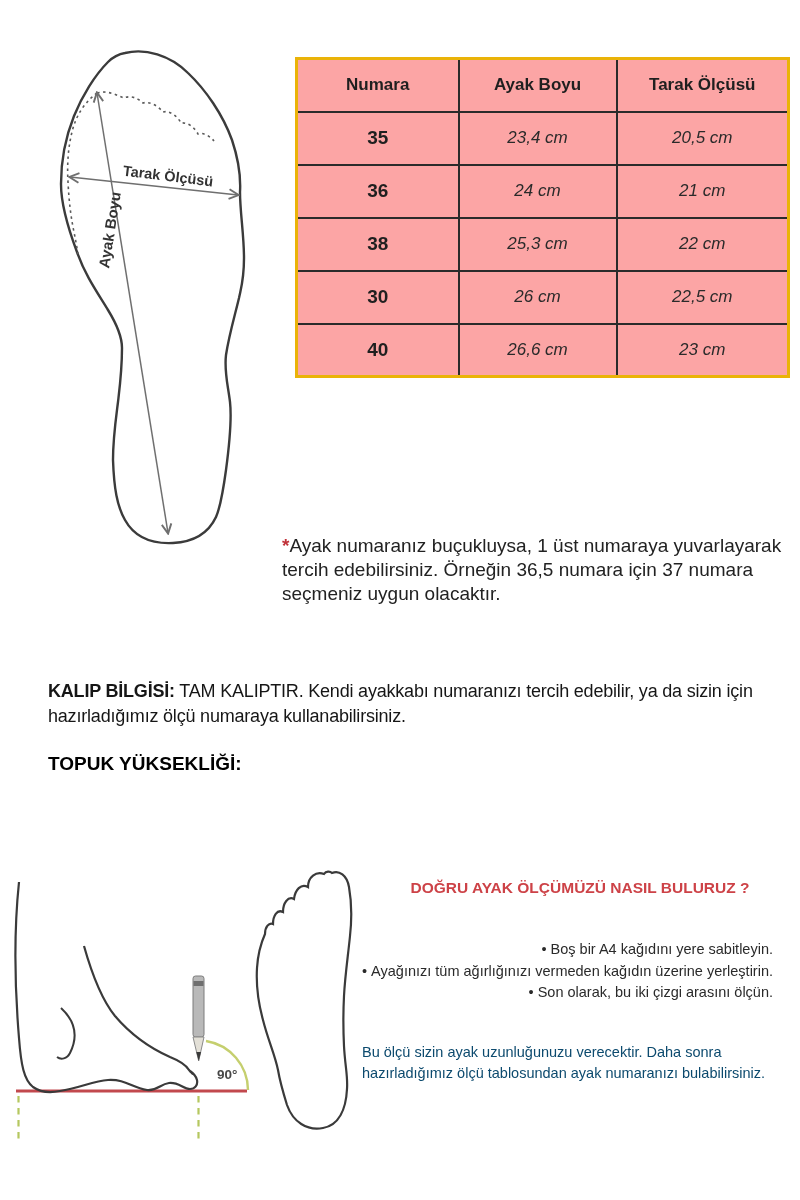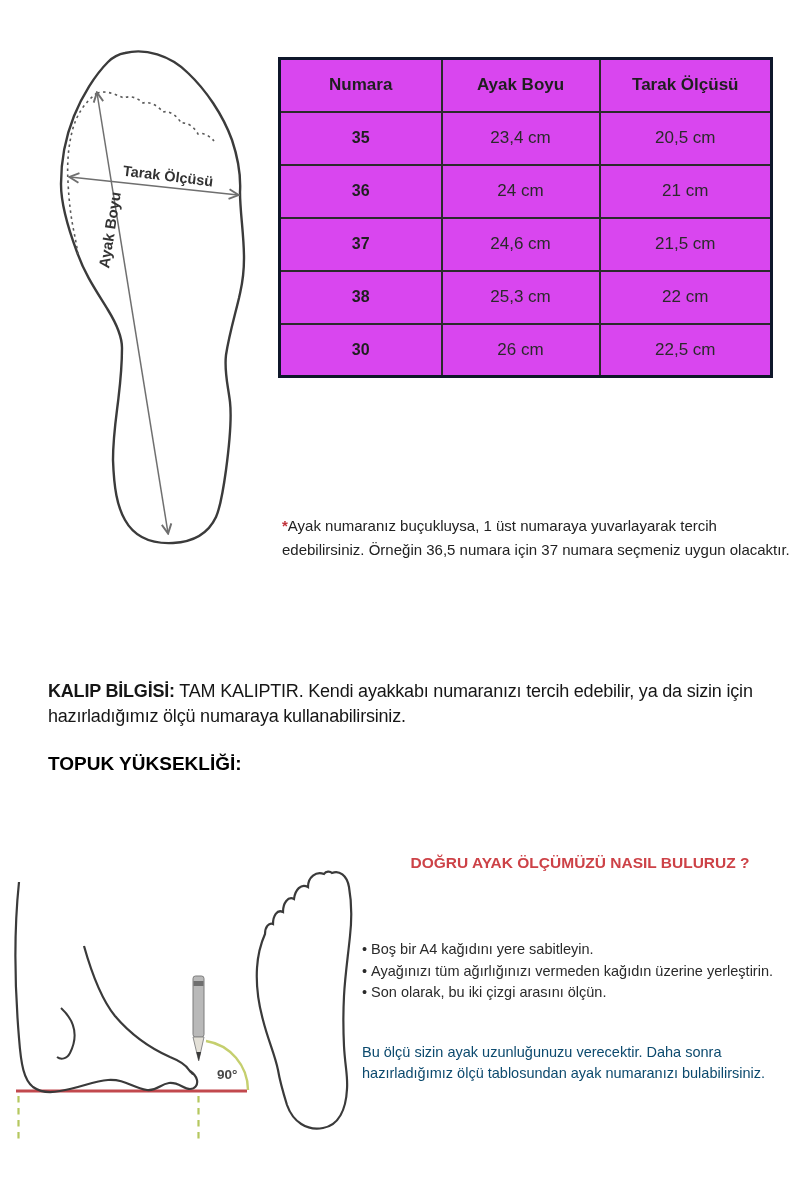--- a/index.html
+++ b/index.html
@@ -5,49 +5,49 @@
   * { margin:0; padding:0; box-sizing:border-box; }
   html,body { background:#ffffff; }
   body {
     width:800px; height:1200px; position:relative; overflow:hidden;
     font-family:"Liberation Sans", sans-serif; color:#1f1f1f;
   }
   .abs { position:absolute; }
 
   
   table.size-table {
-    position:absolute; left:278px; top:57px;
+    position:absolute; left:295px; top:57px;
     border-collapse:collapse; table-layout:fixed;
-    border:3px solid #0f172a; background:#d946ef;
+    border:3px solid #eab308; background:#fca5a5;
   }
   .size-table th, .size-table td {
     border:2px solid #2b2b2b; text-align:center; vertical-align:middle;
     height:53px; padding:0;
   }
   .size-table col.c1 { width:162px; }
   .size-table col.c2 { width:158px; }
   .size-table col.c3 { width:172px; }
   .size-table th { font-size:17px; font-weight:bold; }
-  .size-table td.num { font-size:16px; font-weight:bold; }
-  .size-table td.val { font-size:17px; font-weight:normal; color:#2a2a2a; }
+  .size-table td.num { font-size:19px; font-weight:bold; }
+  .size-table td.val { font-size:17px; font-weight:normal; color:#2a2a2a;font-style:italic; }
 
   
-  .notes { left:282px; top:514px; width:508px; font-size:15px; line-height:24px; color:#222; }
+  .notes { left:282px; top:534px; width:508px; font-size:19px; line-height:24px; color:#222; }
   .notes .marker { color:#c0323a; font-weight:bold; }
 
   
   .kalip { left:48px; top:679px; width:750px; font-size:18px; line-height:25px; letter-spacing:-0.2px; color:#161616; }
   .kalip .lbl { font-weight:bold;margin-top:20px; }
   .topuk { left:48px; top:753px; font-size:19px; font-weight:bold; color:#000000; }
 
   
-  .guide-heading { left:365px; top:854px; width:430px; text-align:center;
+  .guide-heading { left:365px; top:879px; width:430px; text-align:center;
     font-size:15.5px; font-weight:bold; color:#cd4247; }
   .bullets { left:362px; top:939px; font-size:14.5px; line-height:21.5px; color:#2a2a2a; }
-  .bullet-row { white-space:nowrap; }
+  .bullet-row { white-space:nowrap;text-align:right; }
   .bullet-row .btxt::before { content:"\2022\00a0"; }
   .closing { left:362px; top:1042px; font-size:14.5px; line-height:21px; color:#0c4a6e; }
   .closing div { white-space:nowrap; }
 
   svg text { font-family:"Liberation Sans", sans-serif; }
 </style>
 </head>
 <body>
 
 <svg class="abs" style="left:40px; top:40px;" width="240" height="560" viewBox="0 0 240 560">
@@ -90,33 +90,33 @@
       <td class="num">35</td>
       <td class="val">23,4 cm</td>
       <td class="val">20,5 cm</td>
     </tr>
     <tr>
       <td class="num">36</td>
       <td class="val">24  cm</td>
       <td class="val">21 cm</td>
     </tr>
     <tr>
-      <td class="num">37</td>
-      <td class="val">24,6 cm</td>
-      <td class="val">21,5 cm</td>
-    </tr>
-    <tr>
       <td class="num">38</td>
       <td class="val">25,3 cm</td>
       <td class="val">22 cm</td>
     </tr>
     <tr>
       <td class="num">30</td>
       <td class="val">26 cm</td>
       <td class="val">22,5 cm</td>
+    </tr>
+    <tr>
+      <td class="num">40</td>
+      <td class="val">26,6 cm</td>
+      <td class="val">23 cm</td>
     </tr>
   </tbody>
 </table>
 
 <div class="abs notes">
   <p><span class="marker">*</span><span>Ayak numaranız buçukluysa, 1 üst numaraya yuvarlayarak tercih edebilirsiniz. Örneğin 36,5 numara için 37 numara seçmeniz uygun olacaktır.</span></p>
 </div>
 
 <div class="abs kalip">
   <span class="lbl">KALIP BİLGİSİ:</span>

